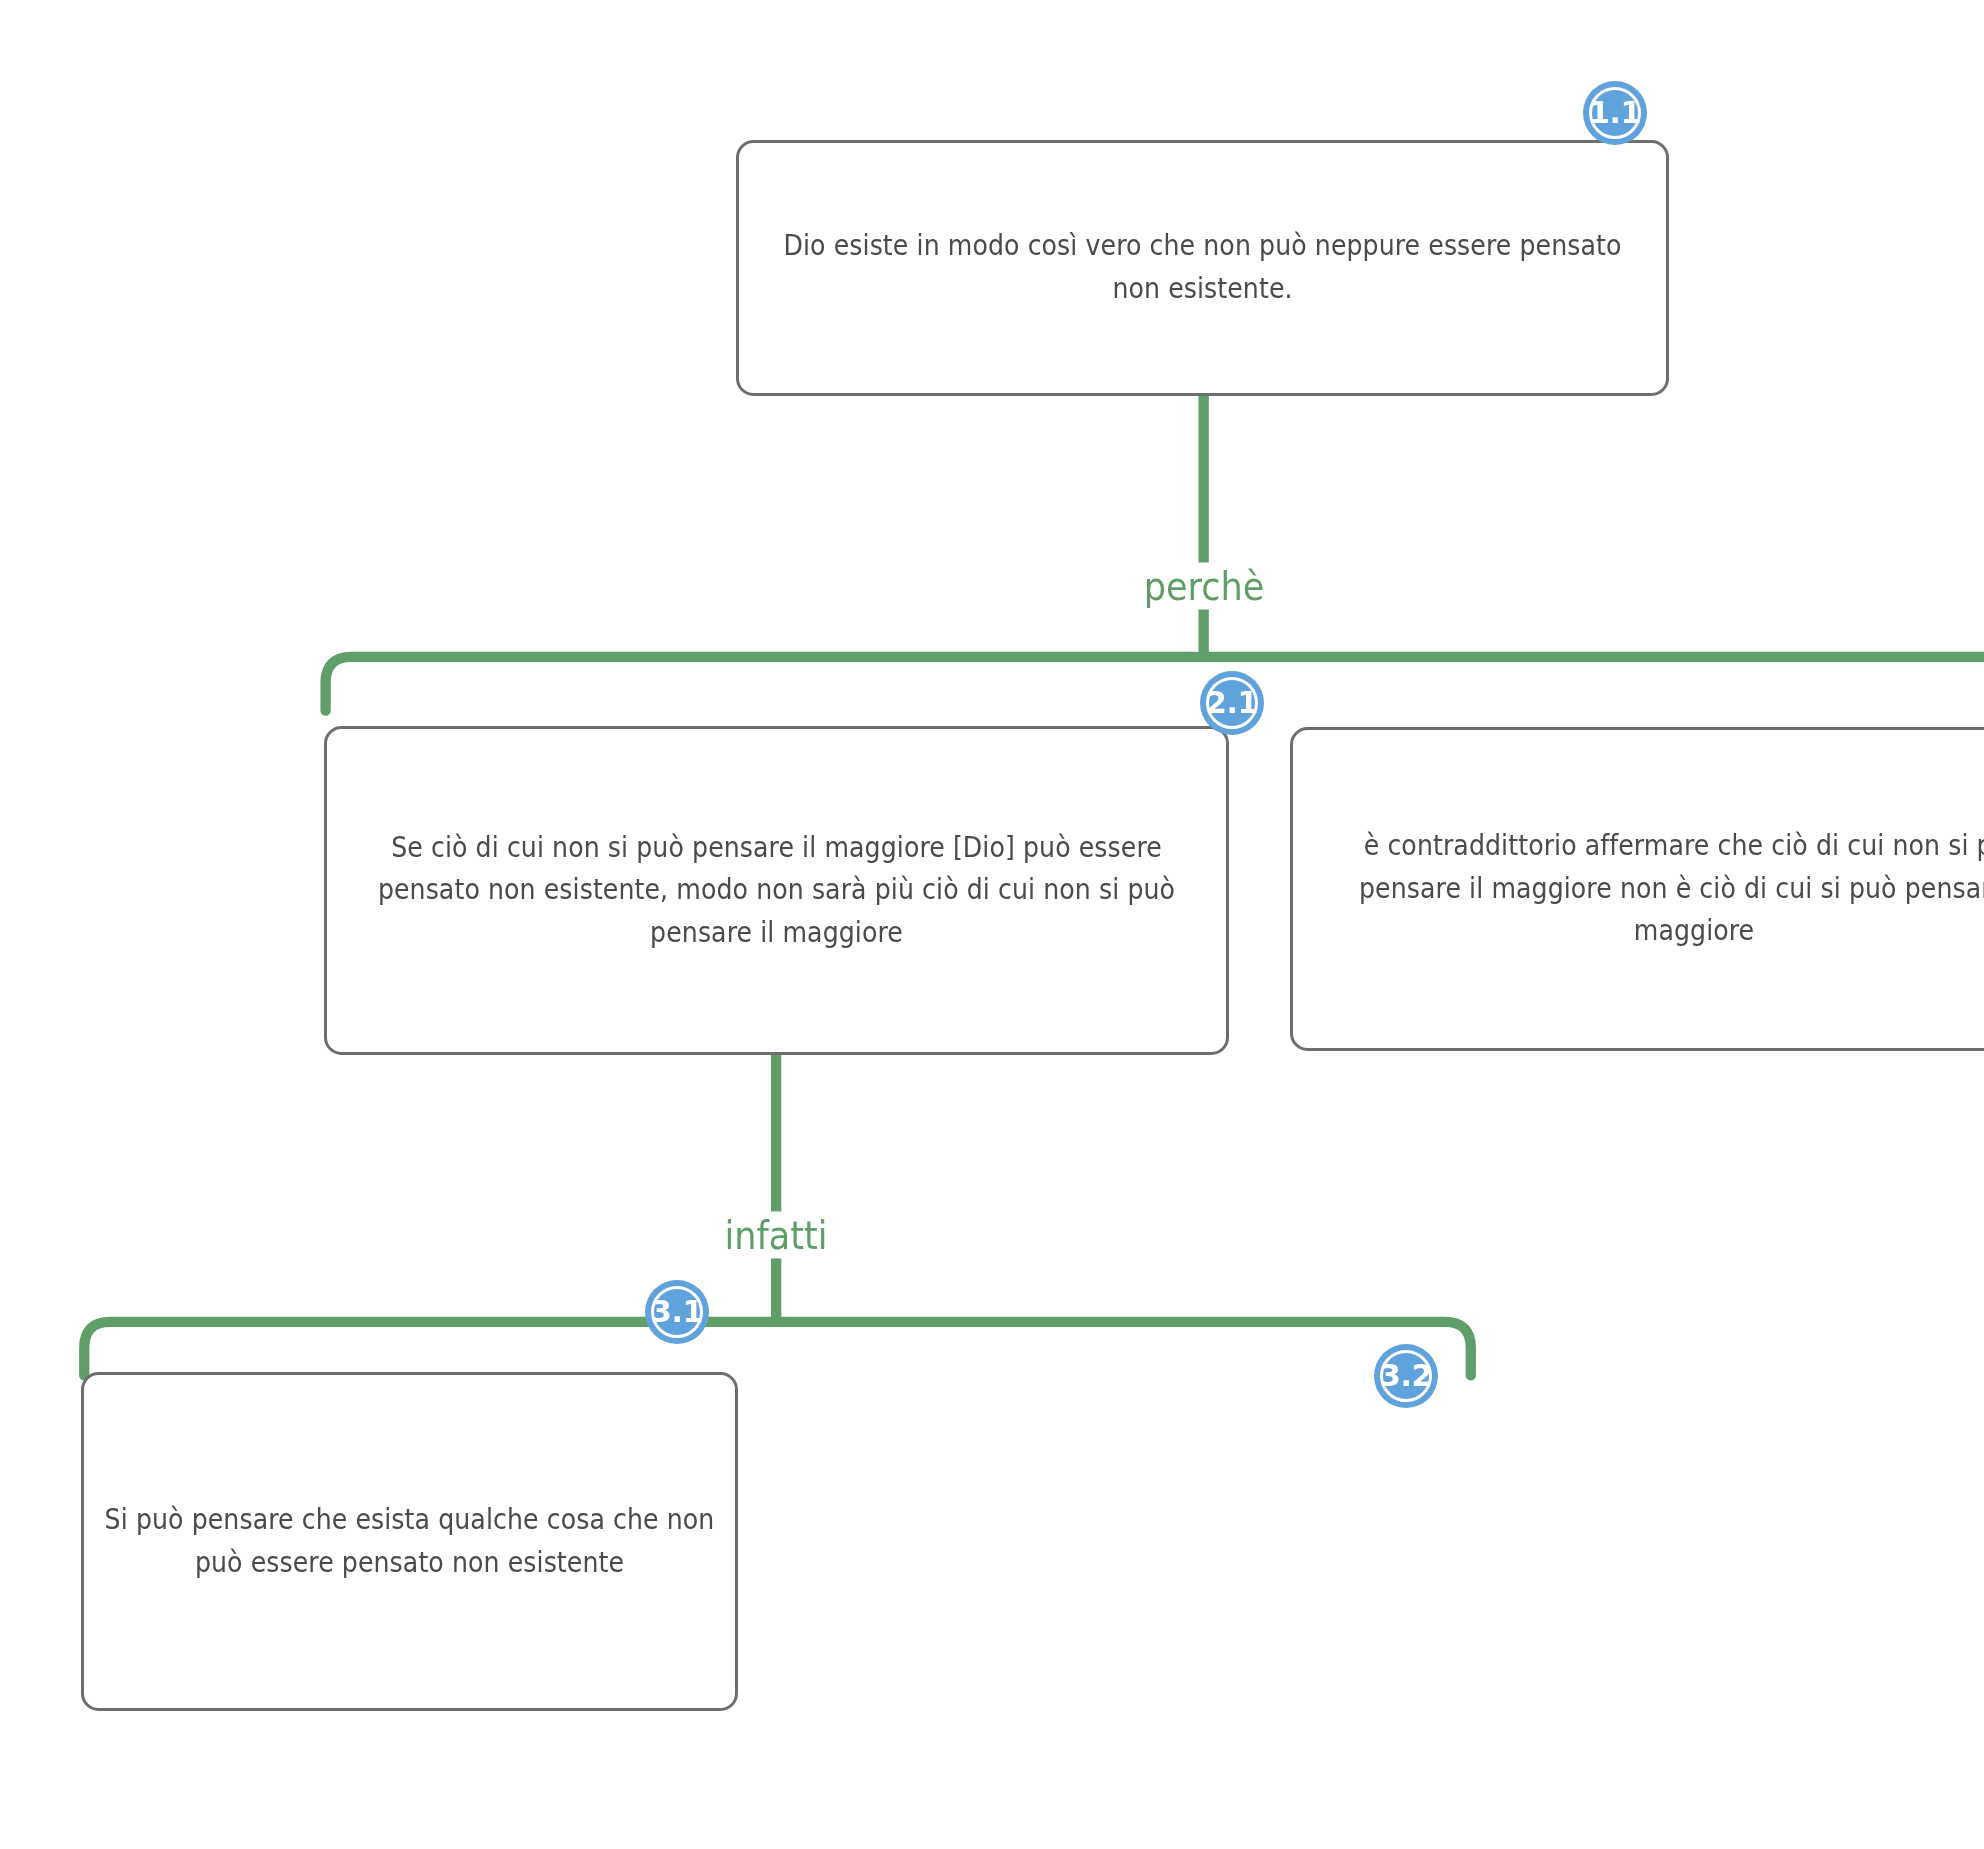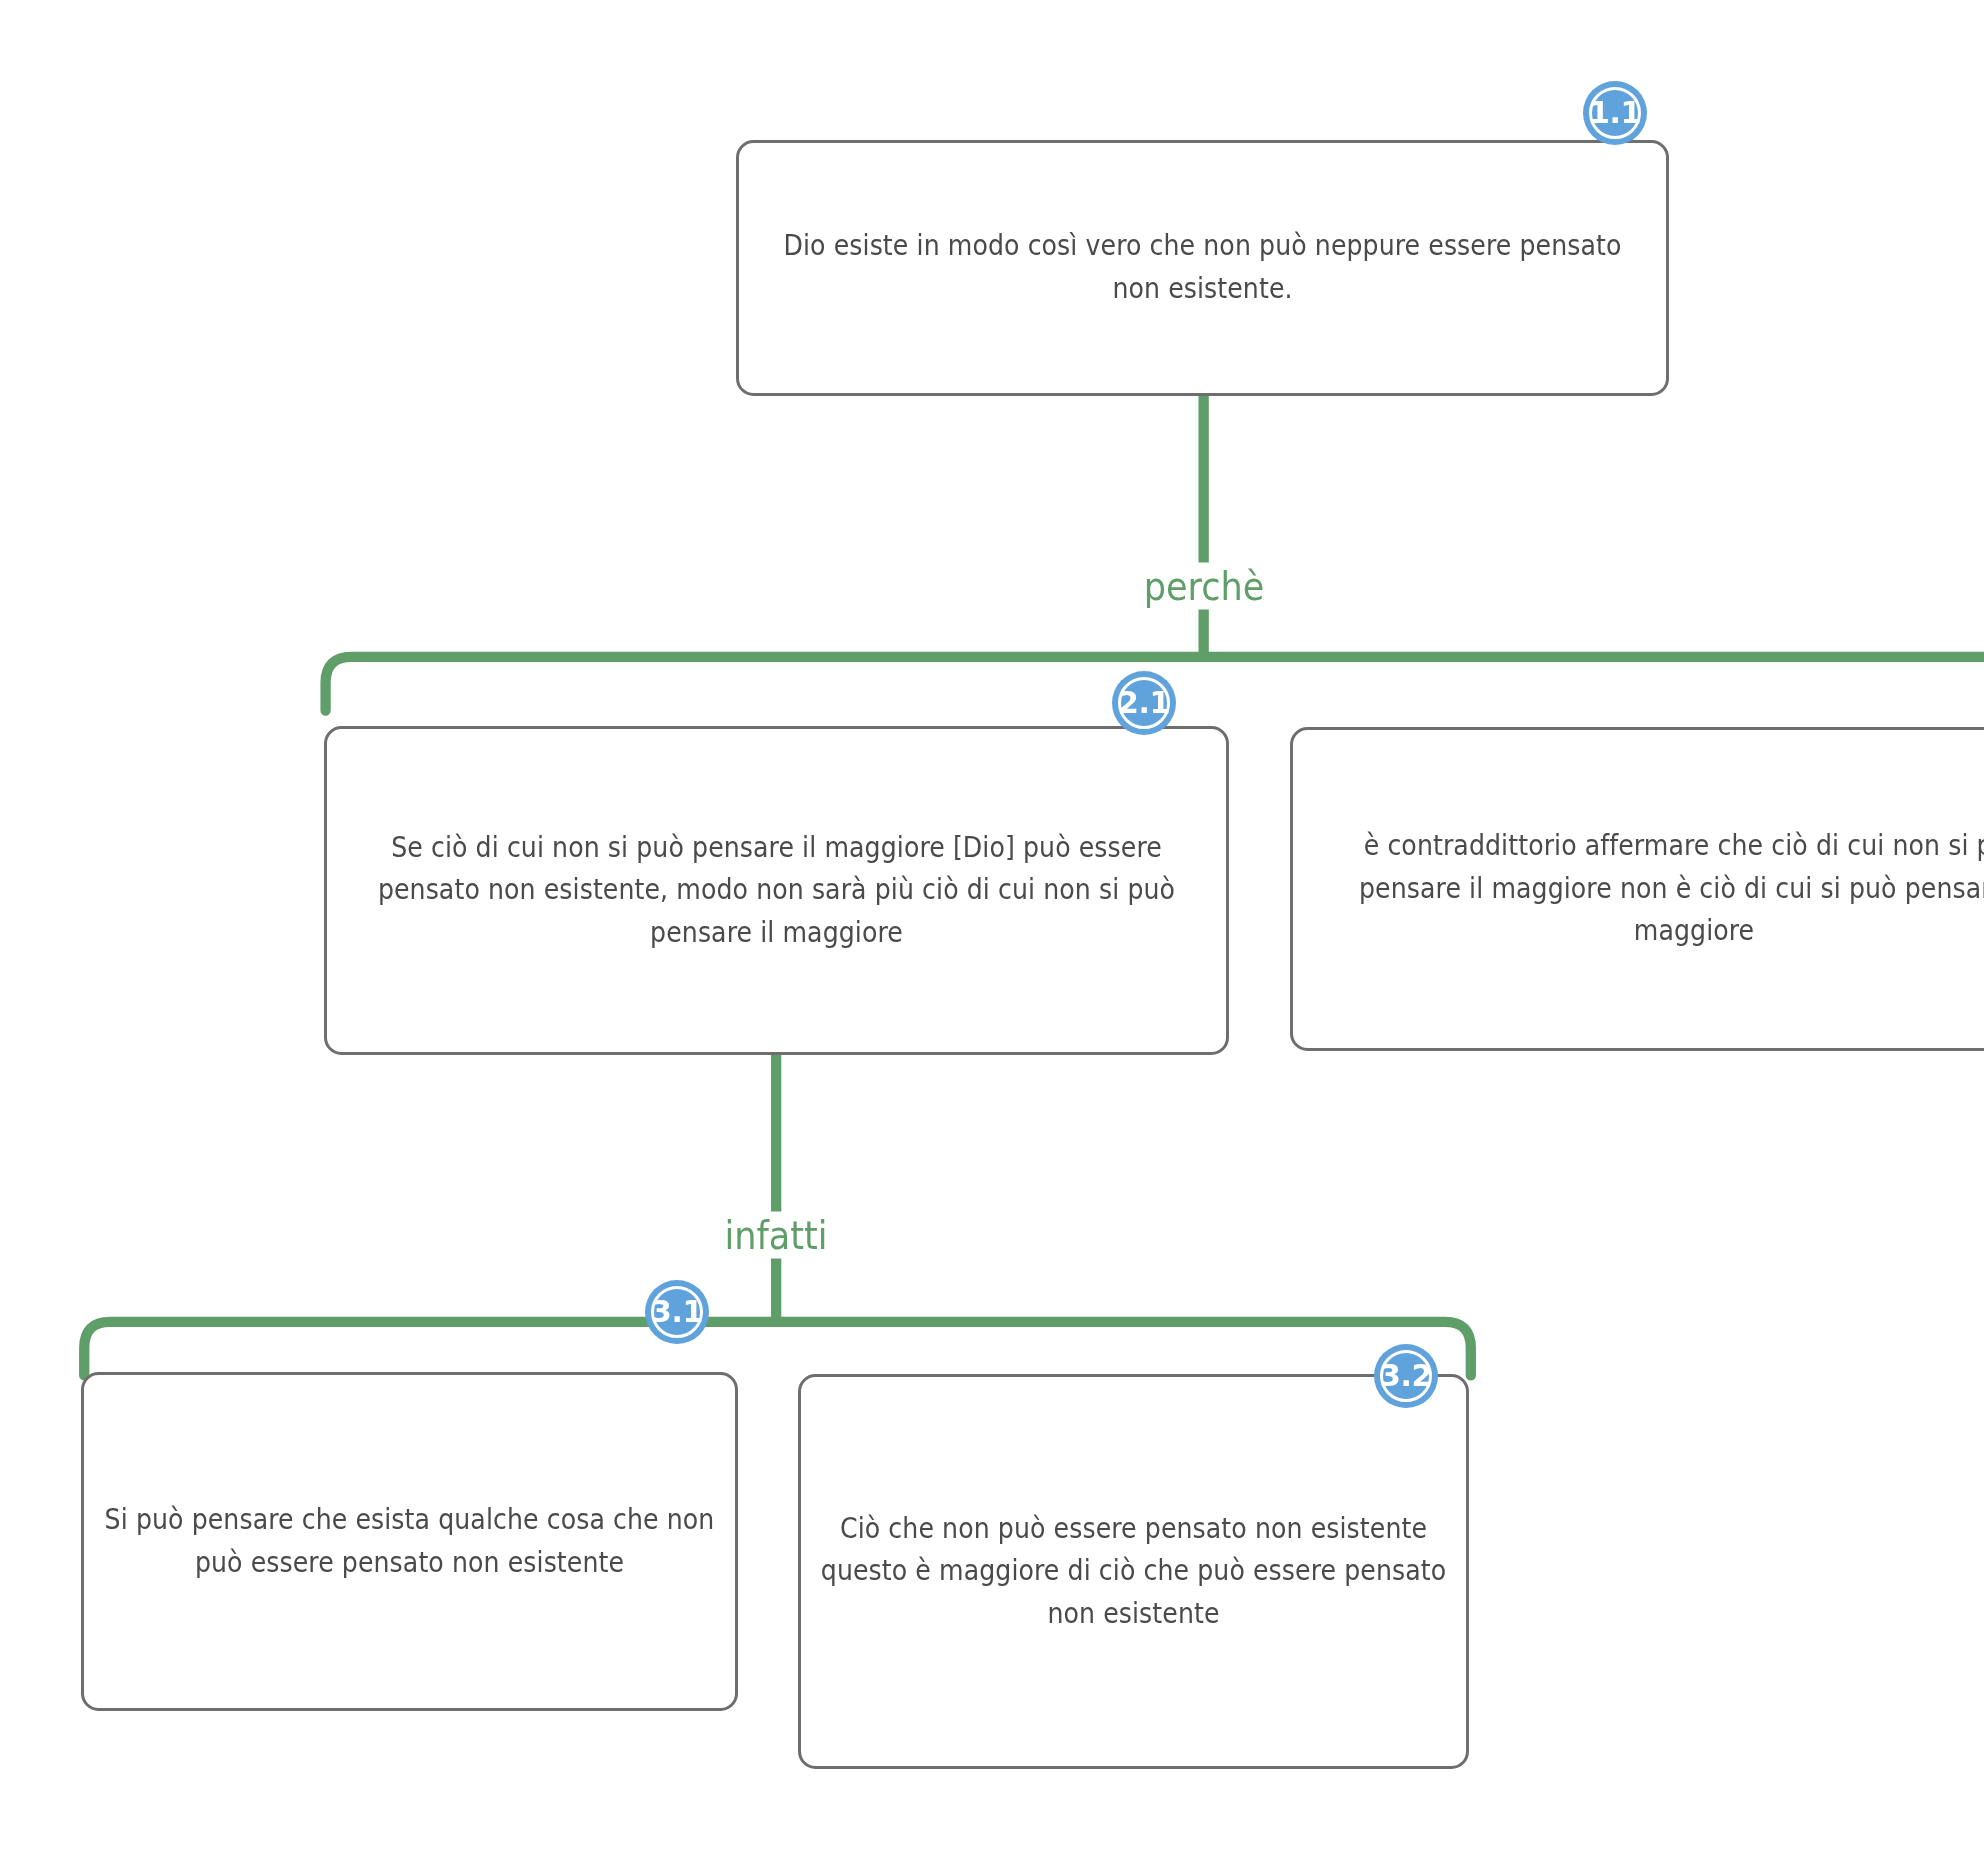--- a/index.html
+++ b/index.html
@@ -116,36 +116,33 @@
   <div class="node" style="left:736px; top:140px; width:933px; height:256px;">
     <div class="node-text">Dio esiste in modo così vero che non può neppure essere pensato non esistente.</div>
   </div>
   <div class="badge" style="left:1583px; top:81px;justify-content:center;">
     <span class="badge-label">1.1</span>
   </div>
 
   <div class="node" style="left:324px; top:726px; width:905px; height:329px;">
     <div class="node-text">Se ciò di cui non si può pensare il maggiore [Dio] può essere pensato non esistente, modo non sarà più ciò di cui non si può pensare il maggiore</div>
   </div>
-  <div class="badge" style="left:1112px; top:671px;align-items:center;">
+  <div class="badge" style="left:1200px; top:671px;align-items:center;">
     <span class="badge-label">2.1</span>
   </div>
 
   <div class="node" style="left:1290px; top:727px; width:808px; height:324px;">
     <div class="node-text">è contraddittorio affermare che ciò di cui non si può pensare il maggiore non è ciò di cui si può pensare il maggiore</div>
   </div>
 
   <div class="node" style="left:81px; top:1372px; width:657px; height:339px;">
     <div class="node-text">Si può pensare che esista qualche cosa che non può essere pensato non esistente</div>
   </div>
   <div class="badge" style="left:645px; top:1248px;margin-top:32px;">
     <span class="badge-label">3.1</span>
   </div>
 
-  <div class="node" style="left:798px; top:1374px; width:671px; height:395px;">
-    <div class="node-text">Ciò che non può essere pensato non esistente questo è maggiore di ciò che può essere pensato non esistente</div>
-  </div>
   <div class="badge" style="left:1374px; top:1318px;margin-top:26px;">
     <span class="badge-label">3.2</span>
   </div>
 
 </div>
 
 
 </body></html>

